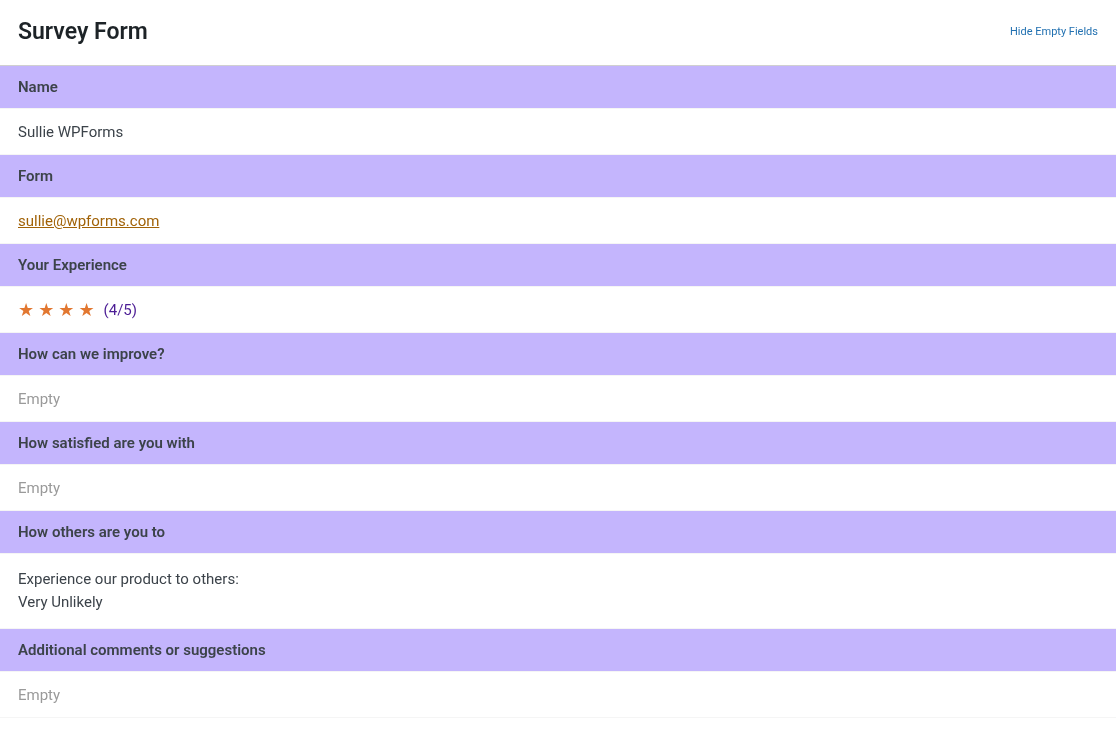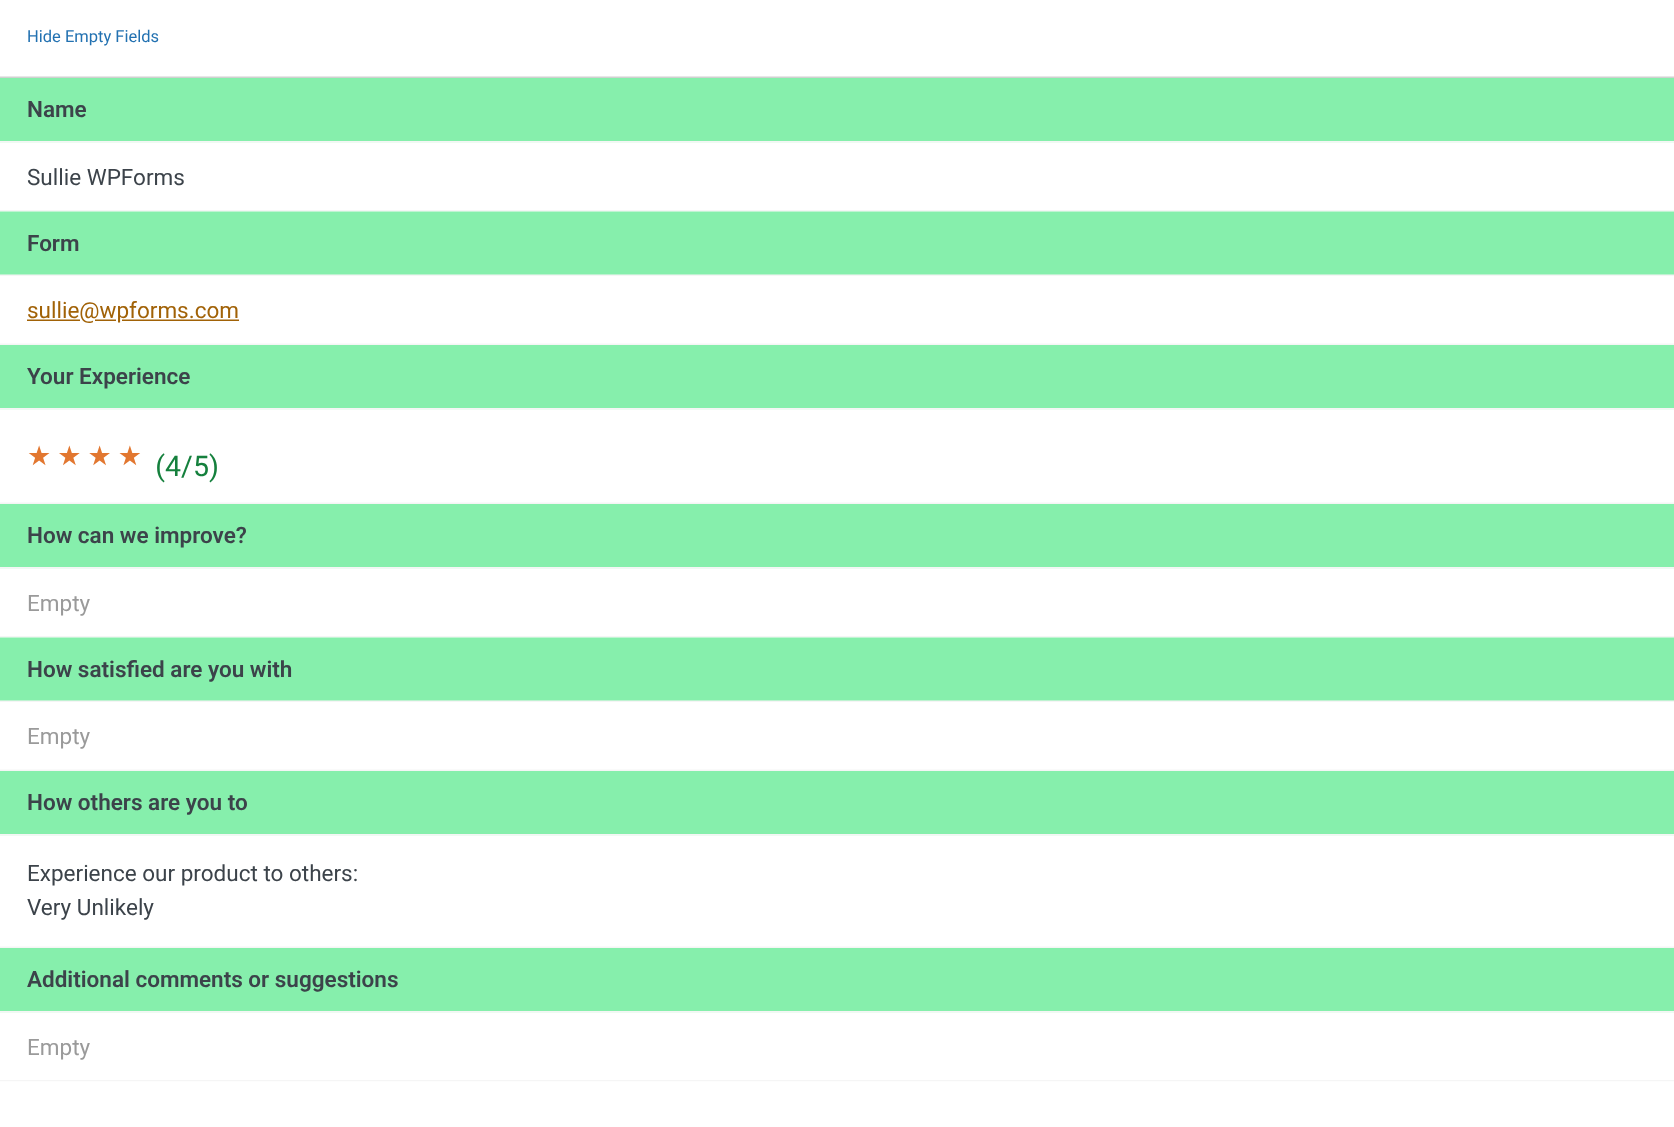--- a/index.html
+++ b/index.html
@@ -24,21 +24,21 @@
       font-size: 23px;
       font-weight: 600;
       color: #1d2327;
     }
     .toggle-link {
       color: #2271b1;
       font-size: 11px;
       cursor: pointer;
     }
     .field-label {
-      background: #86efac;
+      background: #c4b5fd;
       padding: 12px 18px;
       font-size: 15px;
       font-weight: 600;
       color: #3c434a;
       border-bottom: 1px solid #f5f5f5;
     }
     .field-value {
       background: #ffffff;
       padding: 14px 30px 13px 18px;
       font-size: 15px;
@@ -59,33 +59,33 @@
       gap: 4px;
     }
     .star {
       display: inline-block;
       color: #e27730;
       font-size: 18px;
       line-height: 1;
     }
     .rating-text {
       margin-left: 5px;
-      font-size: 19px;
-      color: #15803d;
-      margin-top: 12px;
+      font-size: 15px;
+      color: #4c1d95;
     }
     .multiline {
       white-space: pre-line;
       line-height: 1.55;
     }
   </style>
 </head>
 <body>
 
 <div class="header">
+  <h1 class="page-title">Survey Form</h1>
   <span class="toggle-link">Hide Empty Fields</span>
 </div>
 
 <div class="field-label">Name</div>
 <div class="field-value">Sullie WPForms</div>
 
 <div class="field-label">Form</div>
 <div class="field-value">
   <a class="email-link">sullie@wpforms.com</a>
 </div>

